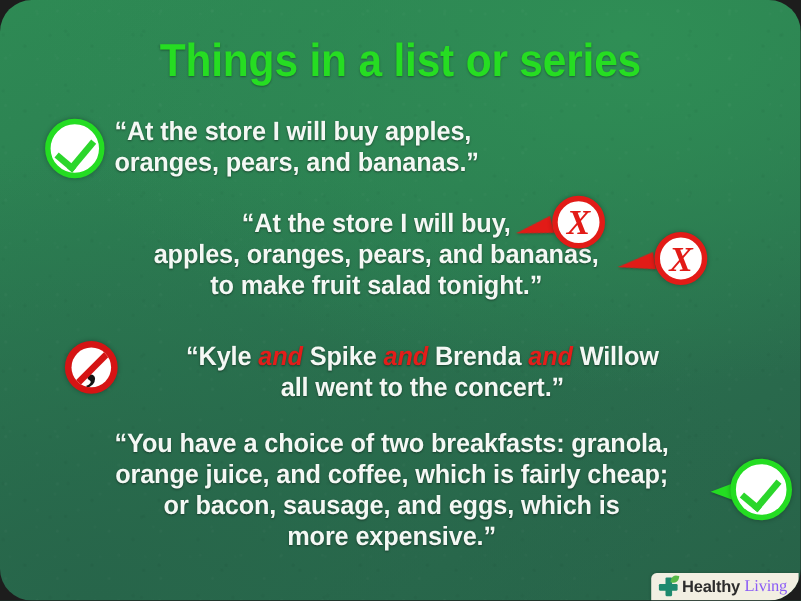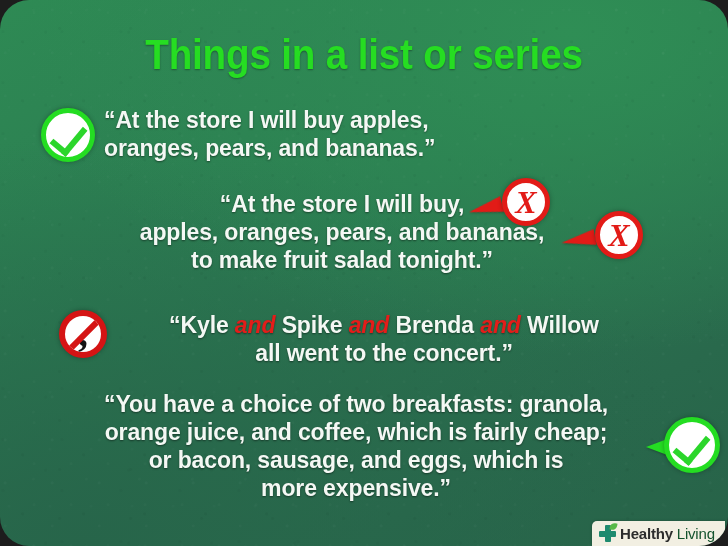--- a/index.html
+++ b/index.html
@@ -216,24 +216,25 @@
     border-radius: 70% 0 70% 0;
     transform: rotate(10deg);
   }
   #logo .lg-bold {
     color: #2c2c2c;
     font-size: 15px;
     font-weight: bold;
     letter-spacing: -.2px;
   }
   #logo .lg-light {
-    color: #14532d;
+    color: #8b5cf6;
     font-size: 15px;
     font-weight: normal;
     letter-spacing: -.2px;
+    font-family: Liberation Serif, serif;
   }
 </style>
 </head>
 <body>
 
 <div id="slide">
 
   <div id="noise"></div>
 
   <div id="title">Things in a list or series</div>

